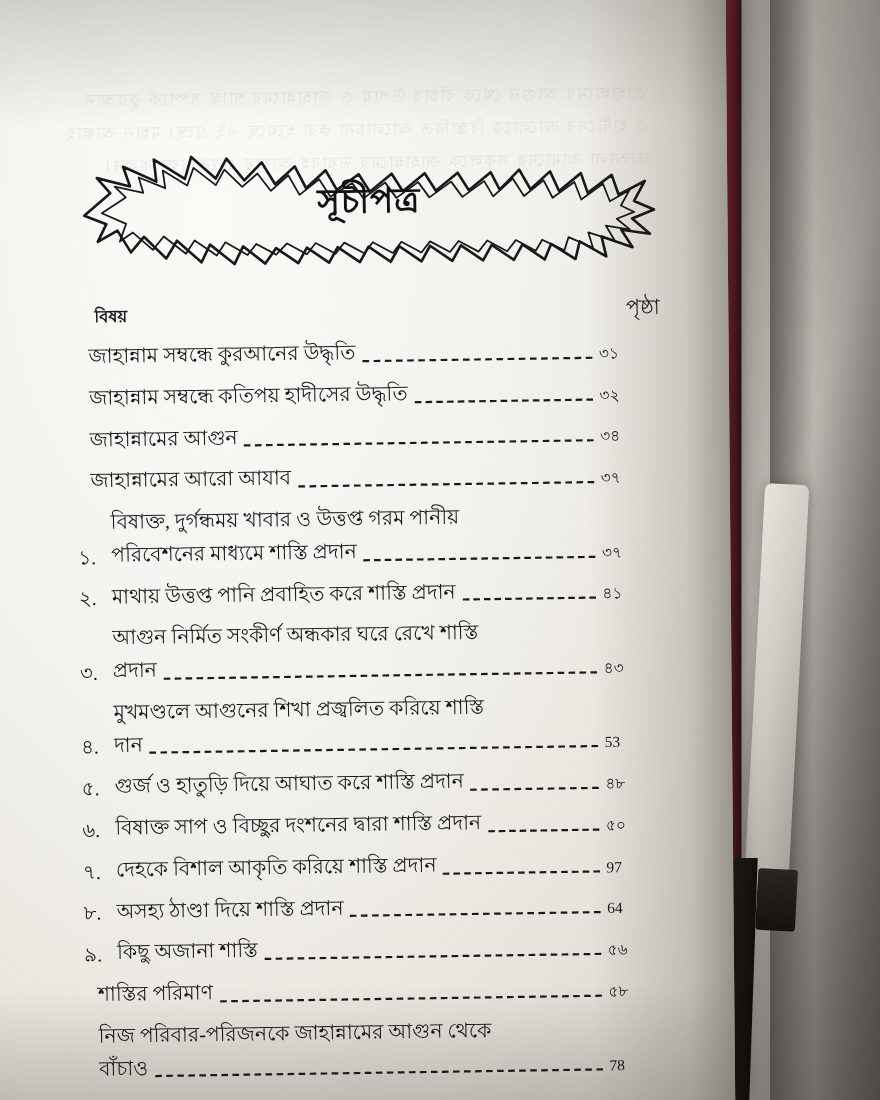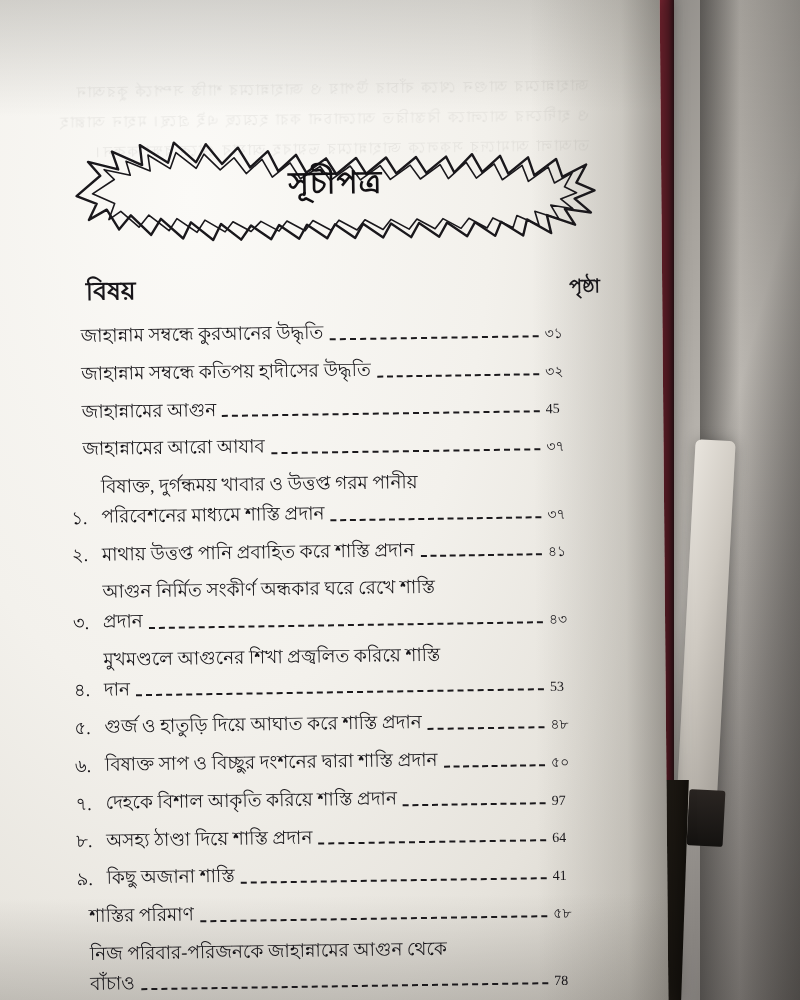--- a/index.html
+++ b/index.html
@@ -132,22 +132,22 @@
     color: #121013;
   }
 
   .head-row {
     display: flex;
     justify-content: space-between;
     align-items: baseline;
     margin-top: 18px;
     padding: 0 6px 0 24px;
   }
-  .head-subject { font-size: 25px; font-weight: 700; text-align: center; }
-  .head-page { font-size: 19px; font-weight: 700; margin-right: -24px; }
+  .head-subject { font-size: 15px; font-weight: 700; text-align: center; }
+  .head-page { font-size: 19px; font-weight: 400; margin-right: -24px; }
 
   .toc-list { margin-top: 8px; }
 
   .toc-item {
     display: flex;
     align-items: flex-end;
     font-size: 18.5px;
     line-height: 1.5;
     margin-bottom: 10px;
     padding-left: 6px;
@@ -242,21 +242,21 @@
               <span class="toc-page">৩২</span>
             </div>
           </div>
         </div>
 
         <div class="toc-item nonum">
           <div class="toc-body">
             <div class="toc-line">
               <span class="toc-title">জাহান্নামের আগুন</span>
               <span class="leader"></span>
-              <span class="toc-page">45</span>
+              <span class="toc-page">৩৪</span>
             </div>
           </div>
         </div>
 
         <div class="toc-item nonum">
           <div class="toc-body">
             <div class="toc-line">
               <span class="toc-title">জাহান্নামের আরো আযাব</span>
               <span class="leader"></span>
               <span class="toc-page">৩৭</span>
@@ -360,21 +360,21 @@
             </div>
           </div>
         </div>
 
         <div class="toc-item">
           <div class="num">৯.</div>
           <div class="toc-body">
             <div class="toc-line">
               <span class="toc-title">কিছু অজানা শাস্তি</span>
               <span class="leader"></span>
-              <span class="toc-page">41</span>
+              <span class="toc-page">৫৬</span>
             </div>
           </div>
         </div>
 
         <div class="toc-item nonum">
           <div class="toc-body">
             <div class="toc-line">
               <span class="toc-title">শাস্তির পরিমাণ</span>
               <span class="leader"></span>
               <span class="toc-page">৫৮</span>

